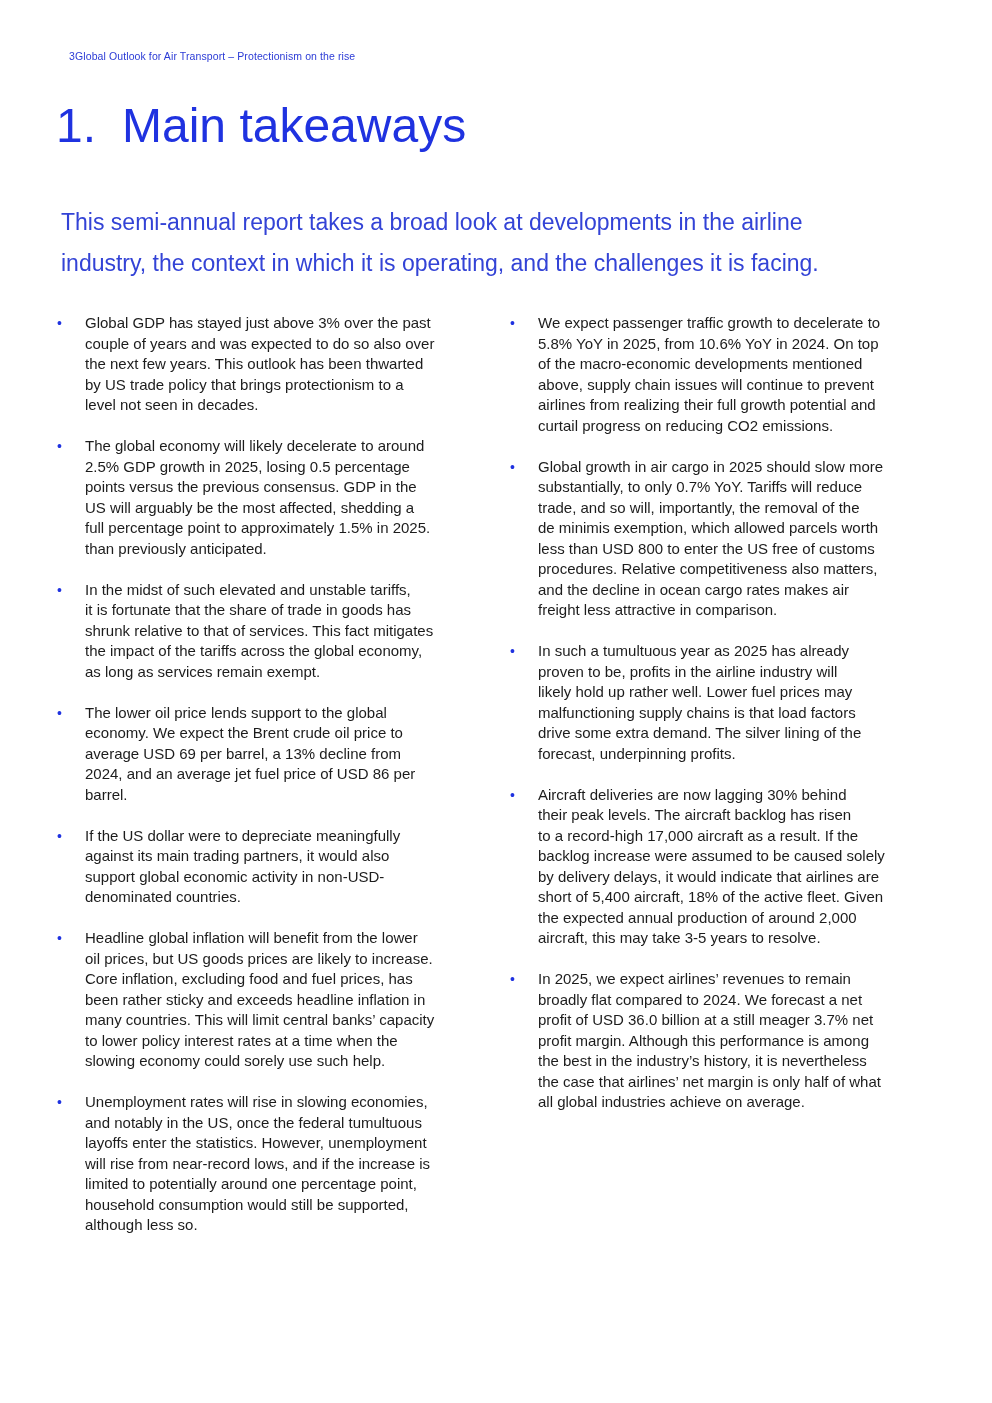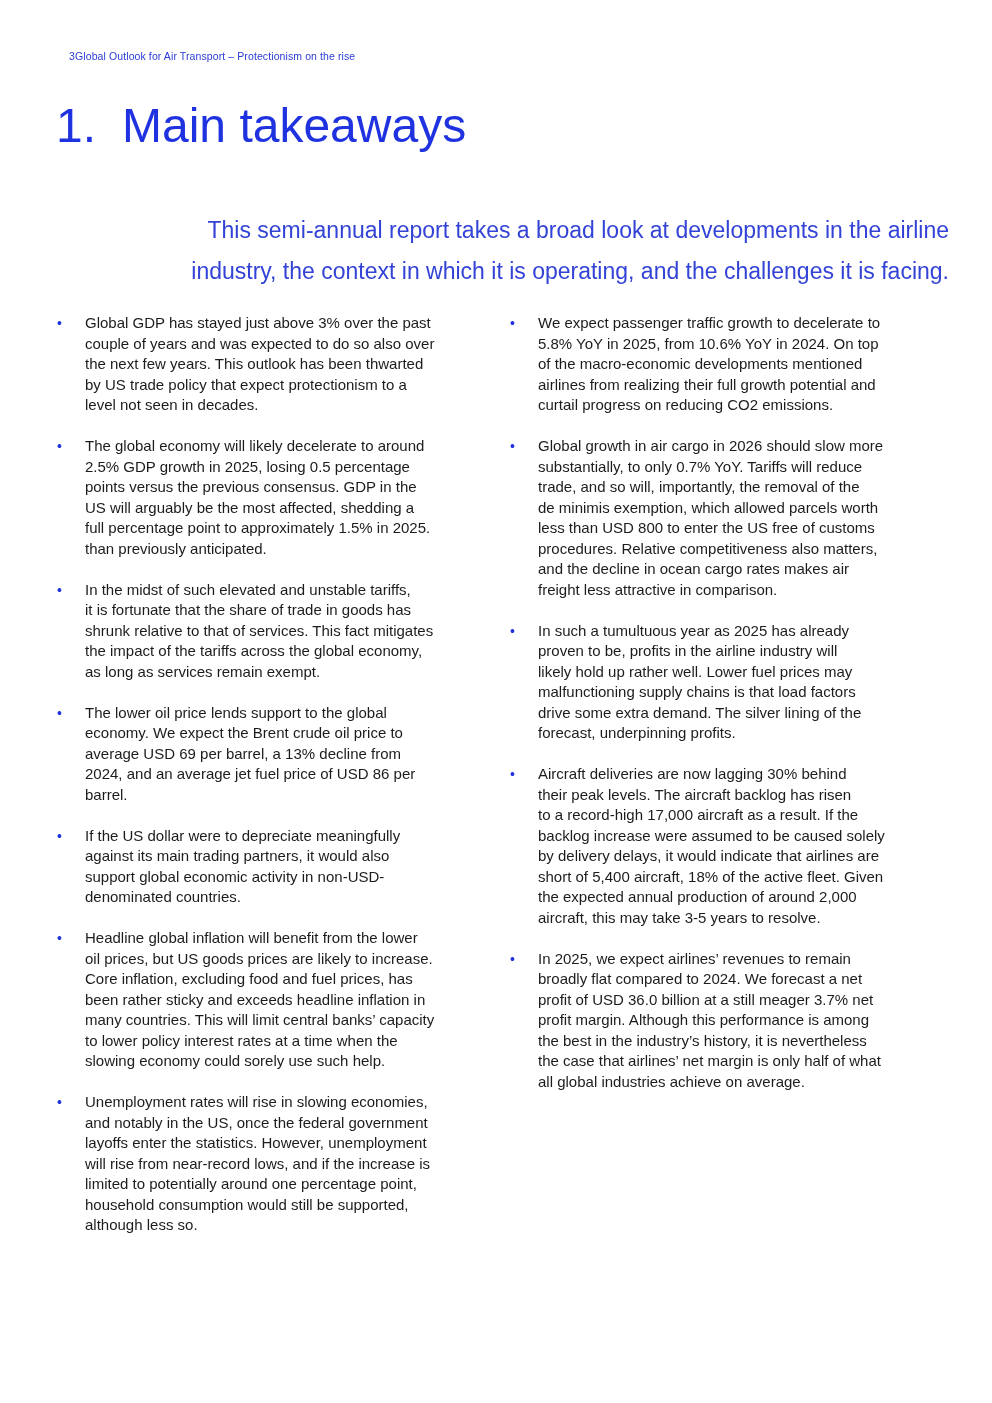--- a/index.html
+++ b/index.html
@@ -42,25 +42,24 @@
     }
     .title .num {
       display: inline-block;
       width: 66px;
     }
     .intro {
       position: absolute;
       left: 57px;
       top: 198px;
       width: 880px;
-      margin: 12px;
+      margin: 4px;
       font-size: 23px;
       line-height: 41px;
       color: #3343d6;
-      text-align: right;
     }
     .intro span { display: block; white-space: nowrap; }
     .col {
       position: absolute;
       top: 313px;
       list-style: none;
       margin: 0;
       padding: 0;
     }
     .col-left { left: 57px; width: 432px; }
@@ -100,21 +99,21 @@
   <span>This semi-annual report takes a broad look at developments in the airline</span>
   <span>industry, the context in which it is operating, and the challenges it is facing.</span>
 </p>
 
 <ul class="col col-left">
     <li>
       <span class="bullet">•</span>
       <span class="line">Global GDP has stayed just above 3% over the past</span>
       <span class="line">couple of years and was expected to do so also over</span>
       <span class="line">the next few years. This outlook has been thwarted</span>
-      <span class="line">by US trade policy that expect protectionism to a</span>
+      <span class="line">by US trade policy that brings protectionism to a</span>
       <span class="line">level not seen in decades.</span>
     </li>
     <li>
       <span class="bullet">•</span>
       <span class="line">The global economy will likely decelerate to around</span>
       <span class="line">2.5% GDP growth in 2025, losing 0.5 percentage</span>
       <span class="line">points versus the previous consensus. GDP in the</span>
       <span class="line">US will arguably be the most affected, shedding a</span>
       <span class="line">full percentage point to approximately 1.5% in 2025.</span>
       <span class="line">than previously anticipated.</span>
@@ -148,40 +147,41 @@
       <span class="line">oil prices, but US goods prices are likely to increase.</span>
       <span class="line">Core inflation, excluding food and fuel prices, has</span>
       <span class="line">been rather sticky and exceeds headline inflation in</span>
       <span class="line">many countries. This will limit central banks’ capacity</span>
       <span class="line">to lower policy interest rates at a time when the</span>
       <span class="line">slowing economy could sorely use such help.</span>
     </li>
     <li>
       <span class="bullet">•</span>
       <span class="line">Unemployment rates will rise in slowing economies,</span>
-      <span class="line">and notably in the US, once the federal government</span>
+      <span class="line">and notably in the US, once the federal tumultuous</span>
       <span class="line">layoffs enter the statistics. However, unemployment</span>
       <span class="line">will rise from near-record lows, and if the increase is</span>
       <span class="line">limited to potentially around one percentage point,</span>
       <span class="line">household consumption would still be supported,</span>
       <span class="line">although less so.</span>
     </li>
   </ul>
 <ul class="col col-right">
     <li>
       <span class="bullet">•</span>
       <span class="line">We expect passenger traffic growth to decelerate to</span>
       <span class="line">5.8% YoY in 2025, from 10.6% YoY in 2024. On top</span>
       <span class="line">of the macro-economic developments mentioned</span>
+      <span class="line">above, supply chain issues will continue to prevent</span>
       <span class="line">airlines from realizing their full growth potential and</span>
       <span class="line">curtail progress on reducing CO2 emissions.</span>
     </li>
     <li>
       <span class="bullet">•</span>
-      <span class="line">Global growth in air cargo in 2026 should slow more</span>
+      <span class="line">Global growth in air cargo in 2025 should slow more</span>
       <span class="line">substantially, to only 0.7% YoY. Tariffs will reduce</span>
       <span class="line">trade, and so will, importantly, the removal of the</span>
       <span class="line">de minimis exemption, which allowed parcels worth</span>
       <span class="line">less than USD 800 to enter the US free of customs</span>
       <span class="line">procedures. Relative competitiveness also matters,</span>
       <span class="line">and the decline in ocean cargo rates makes air</span>
       <span class="line">freight less attractive in comparison.</span>
     </li>
     <li>
       <span class="bullet">•</span>

